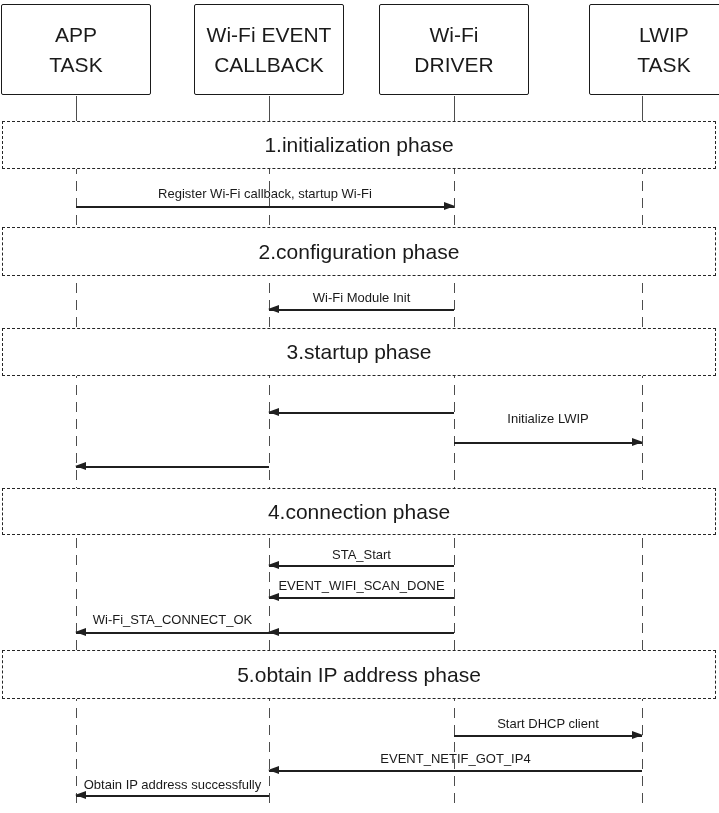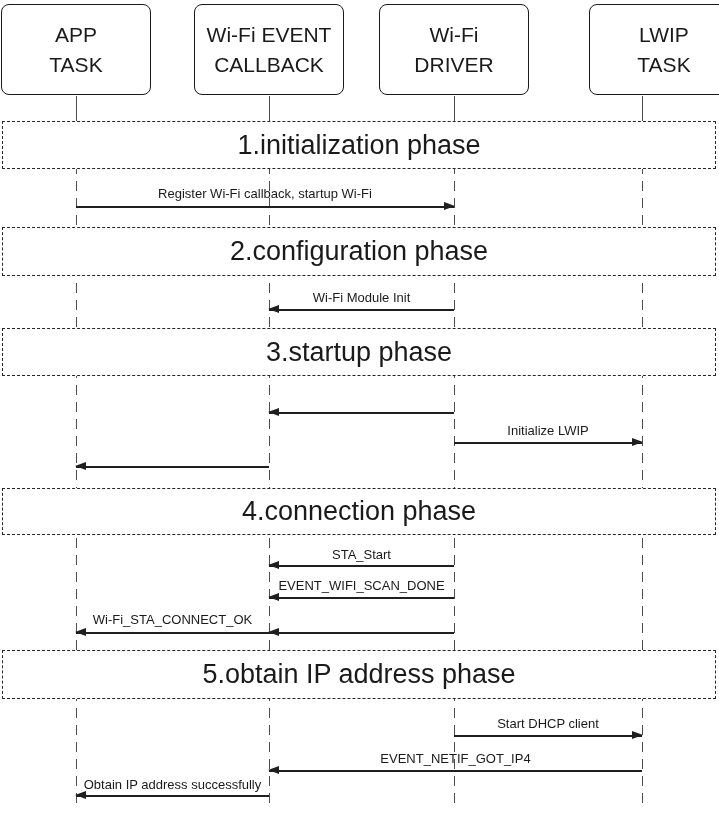--- a/index.html
+++ b/index.html
@@ -34,21 +34,21 @@
     z-index: 1;
   }
   
   .actor {
     position: absolute;
     top: 4px;
     width: 150px;
     height: 91px;
     box-sizing: border-box;
     border: 1.7px solid #1a1a1a;
-    border-radius: 8px;
+    border-radius: 2px;
     background: #ffffff;
     display: flex;
     align-items: center;
     justify-content: center;
     text-align: center;
     z-index: 3;
   }
   .actor span {
     font-size: 21px;
     line-height: 30px;
@@ -61,21 +61,21 @@
     width: 714px;
     box-sizing: border-box;
     border: 1.6px dashed #262626;
     background: #ffffff;
     display: flex;
     align-items: center;
     justify-content: center;
     z-index: 2;
   }
   .phase span {
-    font-size: 27px;
+    font-size: 21px;
   }
   
   .msg-label {
     position: absolute;
     height: 17px;
     font-size: 13px;
     line-height: 17px;
     text-align: center;
     white-space: nowrap;
     display: flex;
@@ -155,21 +155,21 @@
 
   <div class="msg-label" style="left:269px;top:289px;width:185px">Wi-Fi Module Init</div>
   <div class="msg-line" style="left:269px;top:309px;width:185px">
     <div class="head left"></div>
   </div>
 
   <div class="msg-line" style="left:269px;top:412px;width:185px">
     <div class="head left"></div>
   </div>
 
-  <div class="msg-label" style="left:454px;top:422px;width:188px">Initialize LWIP</div>
+  <div class="msg-label" style="left:454px;top:410px;width:188px">Initialize LWIP</div>
   <div class="msg-line" style="left:454px;top:442px;width:188px">
     <div class="head right"></div>
   </div>
 
   <div class="msg-line" style="left:76px;top:466px;width:193px">
     <div class="head left"></div>
   </div>
 
   <div class="msg-label" style="left:269px;top:546px;width:185px">STA_Start</div>
   <div class="msg-line" style="left:269px;top:565px;width:185px">

